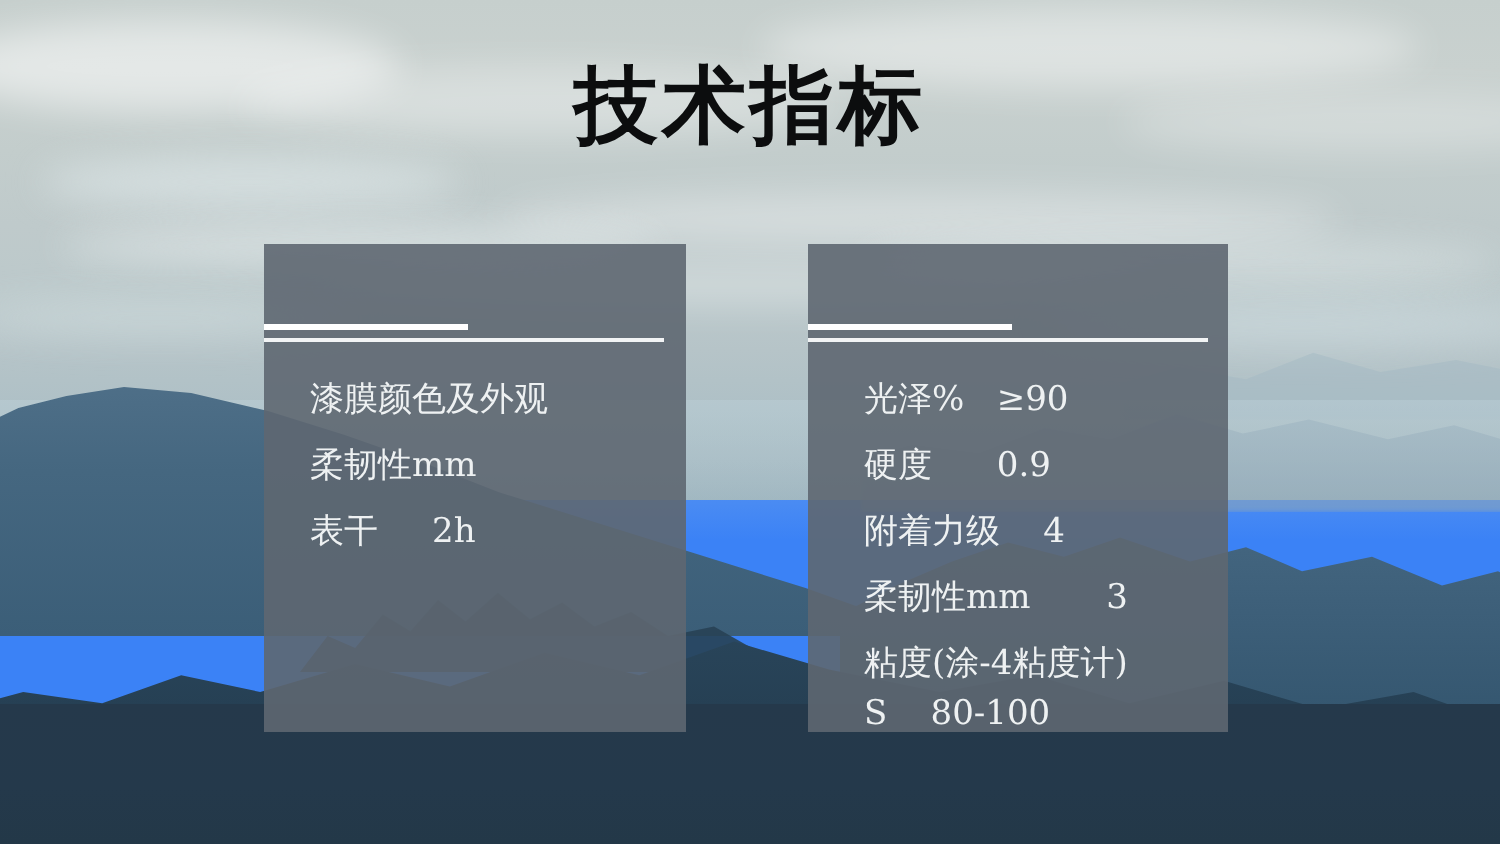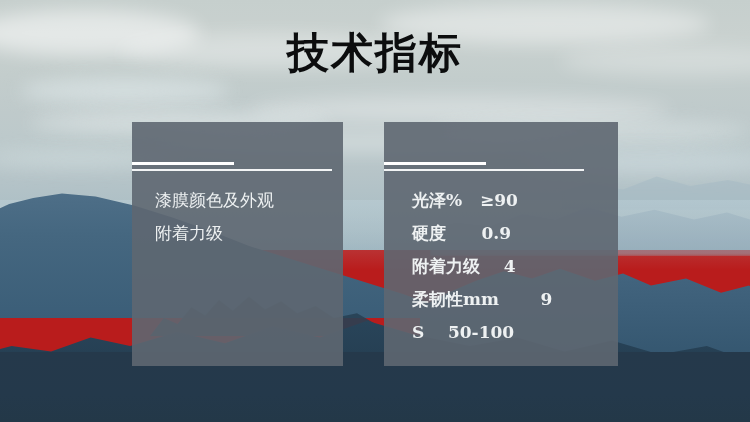--- a/index.html
+++ b/index.html
@@ -6,21 +6,21 @@
     margin: 0;
     padding: 0;
     background: #1d2b38;
   }
   #slide {
     position: relative;
     width: 750px;
     height: 422px;
     overflow: hidden;
     font-family: "Liberation Serif", "DejaVu Serif", serif;
-    background: #b91c1c;
+    background: #3b82f6;
   }
 
   
   .bg-sky {
     position: absolute;
     left: 0; top: 0; width: 750px; height: 250px;
     background:
       linear-gradient(180deg,
         #c6cfcd 0%,
         #c9d1cf 14%,
@@ -133,21 +133,21 @@
   }
 
   
   .panel {
     position: absolute;
     top: 122px;
     height: 244px;
     background: rgba(94,103,113,.90);
   }
   .panel-left  { left: 132px; width: 211px; }
-  .panel-right { left: 384px; width: 234px; font-weight: bold; }
+  .panel-right { left: 404px; width: 210px; }
 
   .rule-short {
     position: absolute;
     left: 0;
     top: 40px;
     height: 3px;
     background: #ffffff;
   }
   .rule-long {
     position: absolute;
@@ -207,40 +207,44 @@
   <div class="title">技术指标</div>
 
   <div class="panel panel-left">
     <div class="rule-short"></div>
     <div class="rule-long"></div>
     <div class="panel-body">
       <div class="blk">
         <div class="line">漆膜颜色及外观</div>
       </div>
       <div class="blk">
-        <div class="line">附着力级</div>
+        <div class="line">柔韧性mm</div>
+      </div>
+      <div class="blk">
+        <div class="line">表干     2h</div>
       </div>
     </div>
   </div>
 
   <div class="panel panel-right">
     <div class="rule-short"></div>
     <div class="rule-long"></div>
     <div class="panel-body">
       <div class="blk">
         <div class="line">光泽%   ≥90</div>
       </div>
       <div class="blk">
         <div class="line">硬度      0.9</div>
       </div>
       <div class="blk">
         <div class="line">附着力级    4</div>
       </div>
       <div class="blk">
-        <div class="line">柔韧性mm       9</div>
-      </div>
-      <div class="blk">
-        <div class="line">S    50-100</div>
+        <div class="line">柔韧性mm       3</div>
+      </div>
+      <div class="blk">
+        <div class="line">粘度(涂-4粘度计)</div>
+        <div class="line">S    80-100</div>
       </div>
     </div>
   </div>
 
 </div>
 
 </body></html>

